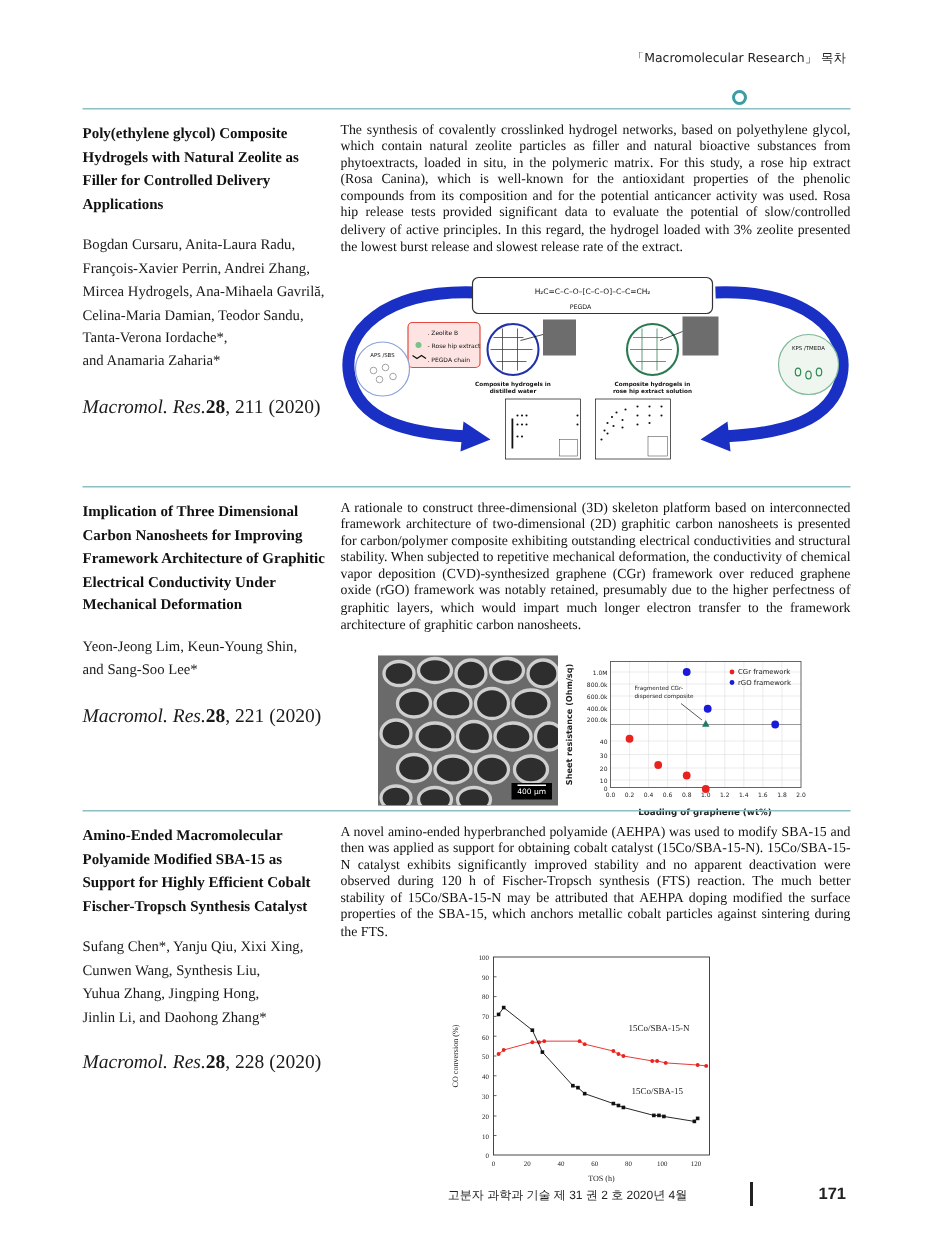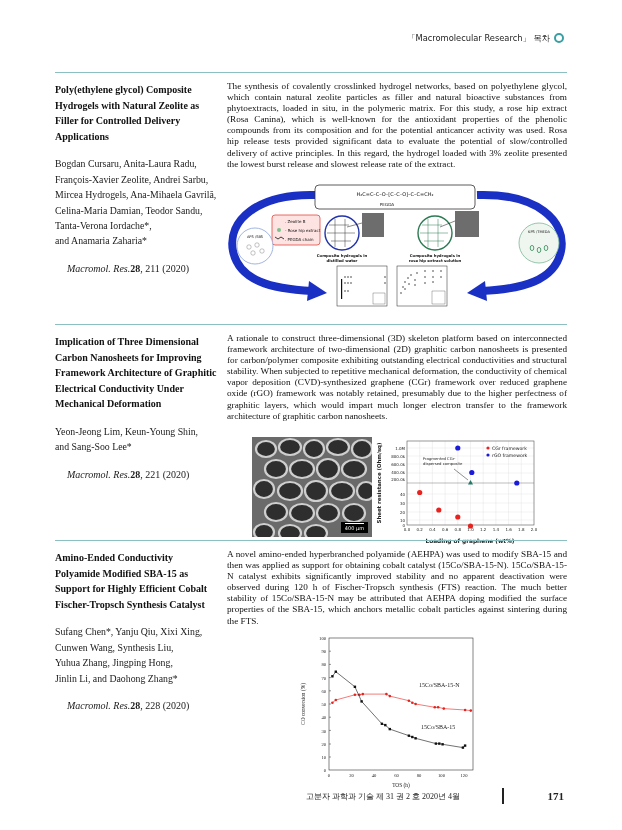--- a/index.html
+++ b/index.html
@@ -1,37 +1,37 @@
 <!DOCTYPE html>
 <html><head>
 <meta charset="utf-8">
 <style>
   * { box-sizing: border-box; margin: 0; padding: 0; }
   html, body { width: 622px; height: 830px; background: #ffffff; overflow: hidden; }
   body { position: relative; font-family: "Liberation Serif", serif; color: #1a1a1a; }
 
-  .header { position: absolute; top: 33px; right: 58px; font-family: "DejaVu Sans", sans-serif; font-size: 8.3px; color: #222; display: flex; align-items: flex-start; gap: 4px; }
+  .header { position: absolute; top: 33px; right: 58px; font-family: "DejaVu Sans", sans-serif; font-size: 8.3px; color: #222; display: flex; align-items: center; gap: 16px; flex-direction: column; }
   .header .ring { width: 10px; height: 10px; border-radius: 50%; border: 2.6px solid #3a9ea3; display: inline-block; }
 
   .section { position: absolute; left: 55px; width: 512px; border-top: 1.2px solid #8cbfc1; }
   .left { position: absolute; left: 0; top: 9px; width: 168px; }
   .right { position: absolute; left: 172px; top: 8px; width: 340px; }
   .title { font-weight: bold; font-size: 10px; line-height: 15.6px; color: #111; }
   .authors { margin-top: 12px; font-size: 9.8px; line-height: 15.4px; color: #1a1a1a; }
-  .cite { margin-top: 14px; font-size: 10px; margin-left: 12px; }
+  .cite { margin-top: 14px; font-size: 13px; }
   .cite i { font-style: italic; }
   .abstract { font-size: 9.2px; line-height: 11.1px; text-align: justify; color: #111; }
 
   
   .fig1 { position: absolute; left: 172px; top: 108px; width: 340px; height: 130px; }
   .sem { position: absolute; left: 0; top: 0; width: 120px; height: 100px; background: #777; overflow: hidden; }
   .scalebar { position: absolute; right: 4px; bottom: 4px; background: #000; color: #fff; font-family: "DejaVu Sans", sans-serif; font-size: 5px; padding: 1px 4px 2px; text-align: center; }
   .scalebar::before { content: ""; display: block; height: 1.5px; background: #fff; margin-bottom: 1px; }
 
-  .footer { position: absolute; top: 788px; right: 58px; font-family: Liberation Serif, serif; font-size: 8px; color: #222; display: flex; align-items: center; gap: 36px; }
+  .footer { position: absolute; top: 788px; right: 58px; font-family: Liberation Sans, sans-serif; font-size: 8px; color: #222; display: flex; align-items: center; gap: 36px; }
   .footer .sep { width: 1.5px; height: 16px; background: #222; margin: 0 8px 0 6px; }
   .footer .page { font-weight: bold; font-size: 11px; }
   svg text { font-family: "DejaVu Sans", sans-serif; }
   .serifsvg text { font-family: "Liberation Serif", serif; }
 </style>
 </head>
 <body>
 
 <div class="header">
   <span>「Macromolecular Research」 목차</span>
@@ -41,21 +41,21 @@
 <div class="section" style="top:72px; height:236px;">
   <div class="left">
     <div class="title">
       <div>Poly(ethylene glycol) Composite</div>
       <div>Hydrogels with Natural Zeolite as</div>
       <div>Filler for Controlled Delivery</div>
       <div>Applications</div>
     </div>
     <div class="authors">
       <div>Bogdan Cursaru, Anita-Laura Radu,</div>
-      <div>François-Xavier Zeolite, Andrei Sarbu,</div>
+      <div>François-Xavier Perrin, Andrei Zhang,</div>
       <div>Mircea Hydrogels, Ana-Mihaela Gavrilă,</div>
       <div>Celina-Maria Damian, Teodor Sandu,</div>
       <div>Tanta-Verona Iordache*,</div>
       <div>and Anamaria Zaharia*</div>
     </div>
     <div class="cite">
       <i>Macromol. Res.</i><b>28</b><span>, 211 (2020)</span>
     </div>
   </div>
   <div class="right abstract">The synthesis of covalently crosslinked hydrogel networks, based on polyethylene glycol, which contain natural zeolite particles as filler and natural bioactive substances from phytoextracts, loaded in situ, in the polymeric matrix. For this study, a rose hip extract (Rosa Canina), which is well-known for the antioxidant properties of the phenolic compounds from its composition and for the potential anticancer activity was used. Rosa hip release tests provided significant data to evaluate the potential of slow/controlled delivery of active principles. In this regard, the hydrogel loaded with 3% zeolite presented the lowest burst release and slowest release rate of the extract.</div>
@@ -267,21 +267,21 @@
       <text x="118" y="12.5" font-size="4.6" fill="#222">CGr framework</text>
       <circle cx="114" cy="18" r="1.6" fill="#1a1adb"></circle>
       <text x="118" y="19.5" font-size="4.6" fill="#222">rGO framework</text>
     </svg>
   </div>
 </div>
 
 <div class="section" style="top:540px; height:240px;">
   <div class="left">
     <div class="title">
-      <div>Amino-Ended Conductivity</div>
+      <div>Amino-Ended Macromolecular</div>
       <div>Polyamide Modified SBA-15 as</div>
       <div>Support for Highly Efficient Cobalt</div>
       <div>Fischer-Tropsch Synthesis Catalyst</div>
     </div>
     <div class="authors">
       <div>Sufang Chen*, Yanju Qiu, Xixi Xing,</div>
       <div>Cunwen Wang, Synthesis Liu,</div>
       <div>Yuhua Zhang, Jingping Hong,</div>
       <div>Jinlin Li, and Daohong Zhang*</div>
     </div>

